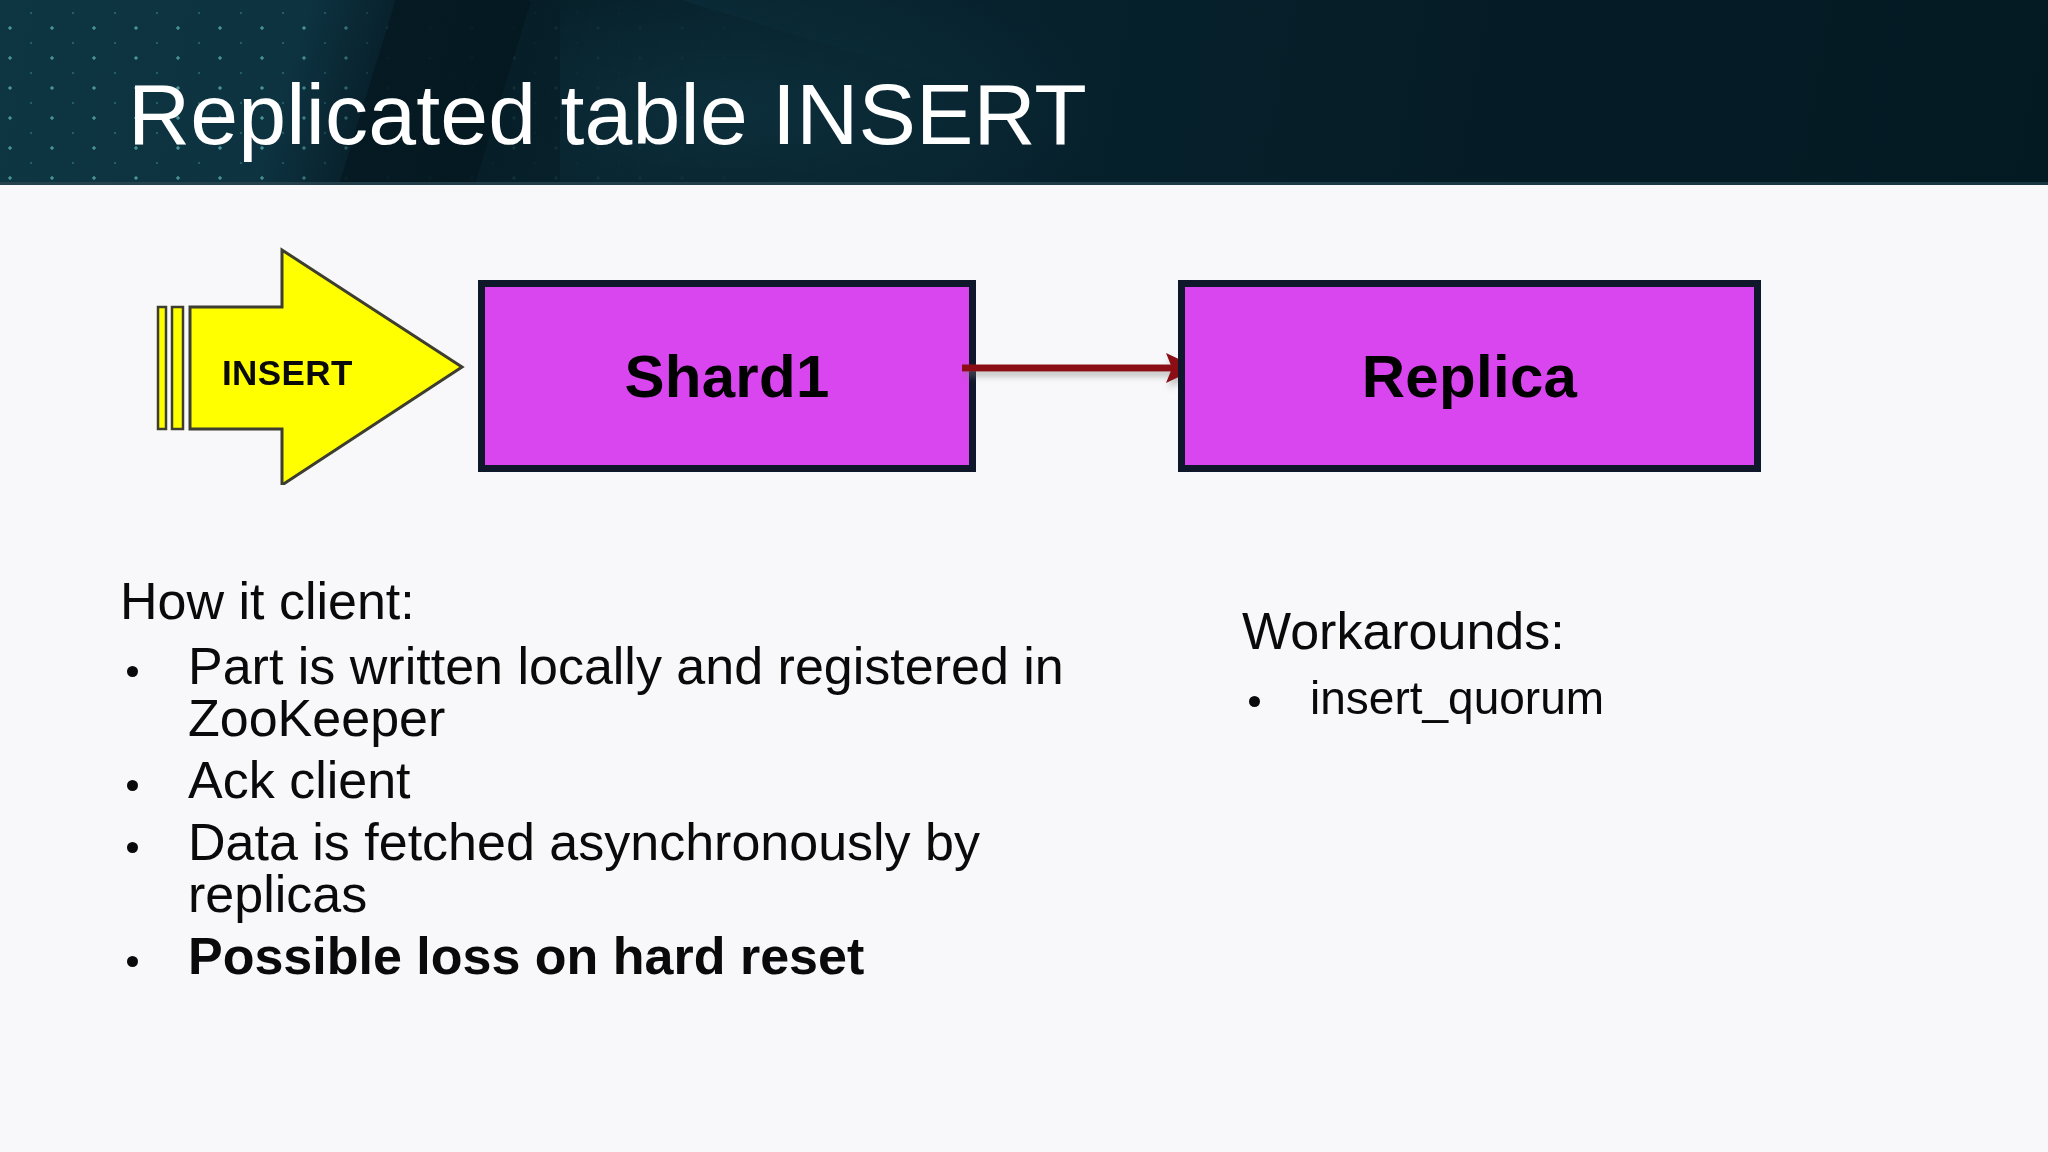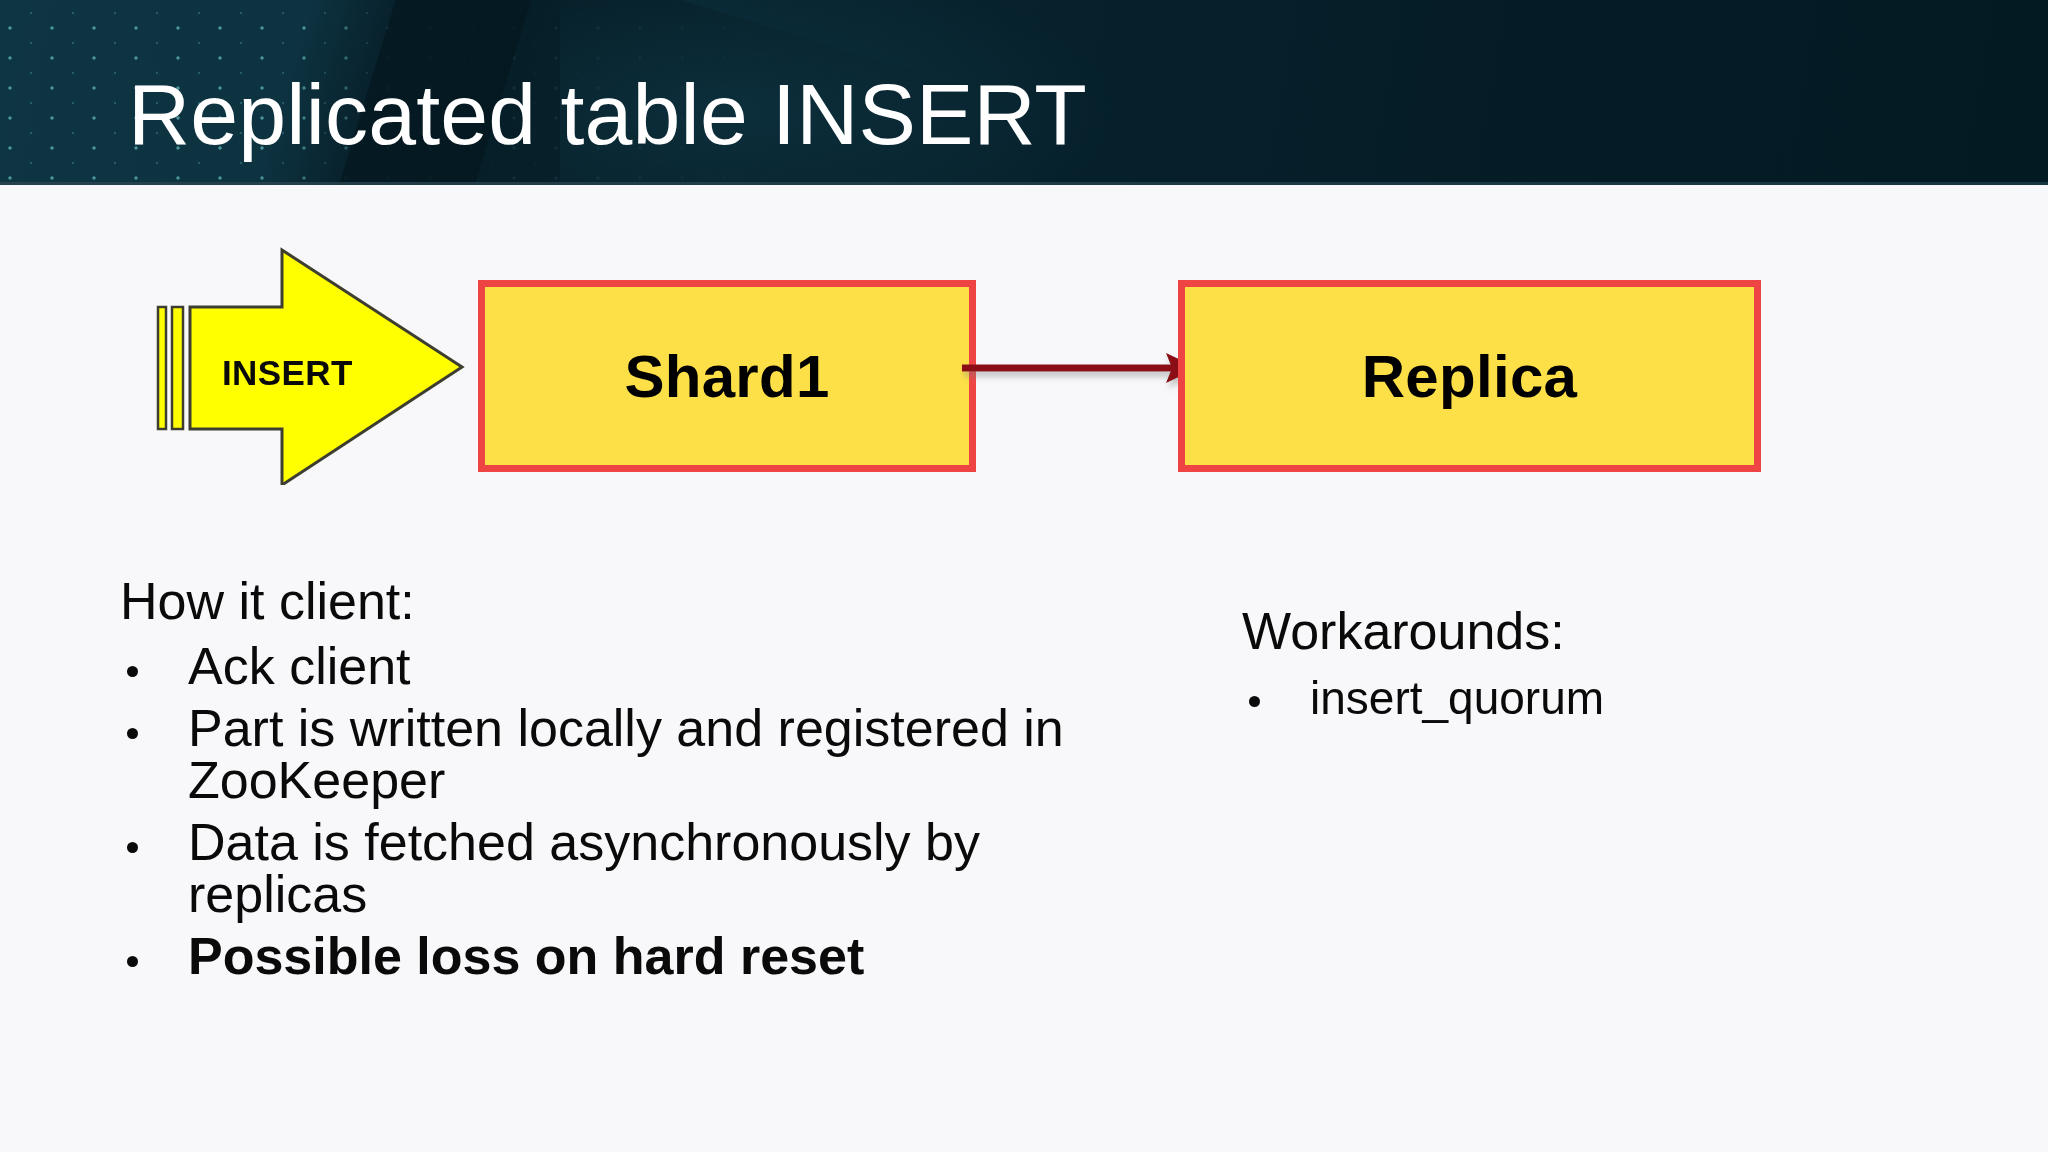--- a/index.html
+++ b/index.html
@@ -125,22 +125,22 @@
     font-weight: bold;
     color: #0a0a0a;
     letter-spacing: 0.4px;
     white-space: nowrap;
   }
 
   
   .node-box {
     position: absolute;
     box-sizing: border-box;
-    background: #fde047;
-    border: 7px solid #ef4444;
+    background: #d946ef;
+    border: 7px solid #0f172a;
     display: flex;
     align-items: center;
     justify-content: center;
   }
   .node-label {
     font-size: 60px;
     font-weight: bold;
     color: #000000;
     letter-spacing: 0.3px;
     white-space: nowrap;
@@ -266,22 +266,22 @@
 
     <div class="node-box" id="node-replica">
       <span class="node-label">Replica</span>
     </div>
 
   </div>
 
   <div class="text-col" id="col-how" style="left:120px; top:572px; width:1030px;">
     <div class="col-heading">How it client:</div>
     <ul class="bullets" id="how-bullets">
+        <li><span class="bullet-dot"></span><span class="bullet-text">Part is written locally and registered in ZooKeeper</span></li>
         <li><span class="bullet-dot"></span><span class="bullet-text">Ack client</span></li>
-        <li><span class="bullet-dot"></span><span class="bullet-text">Part is written locally and registered in ZooKeeper</span></li>
         <li><span class="bullet-dot"></span><span class="bullet-text">Data is fetched asynchronously by replicas</span></li>
         <li class="bold-item"><span class="bullet-dot"></span><span class="bullet-text">Possible loss on hard reset</span></li>
       </ul>
   </div>
 
   <div class="text-col" id="col-work" style="left:1242px; top:602px; width:760px;">
     <div class="col-heading">Workarounds:</div>
     <ul class="bullets" id="work-bullets">
         <li class="mono-item"><span class="bullet-dot"></span><span class="bullet-text">insert_quorum</span></li>
       </ul>

